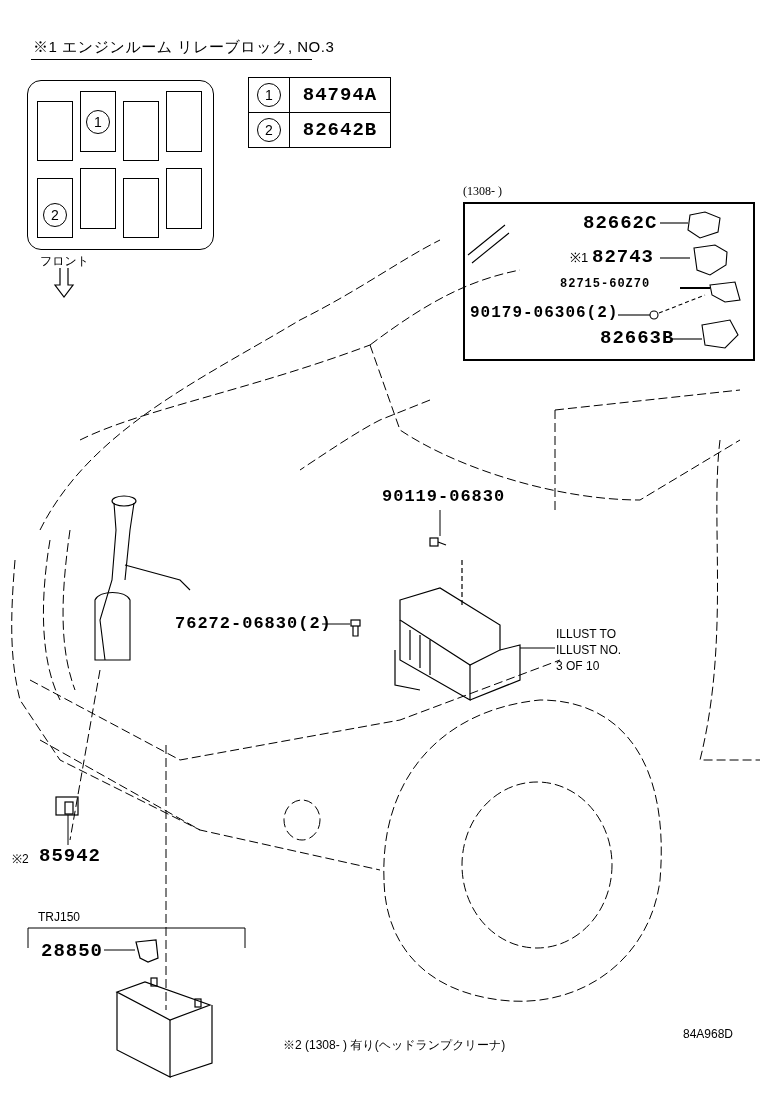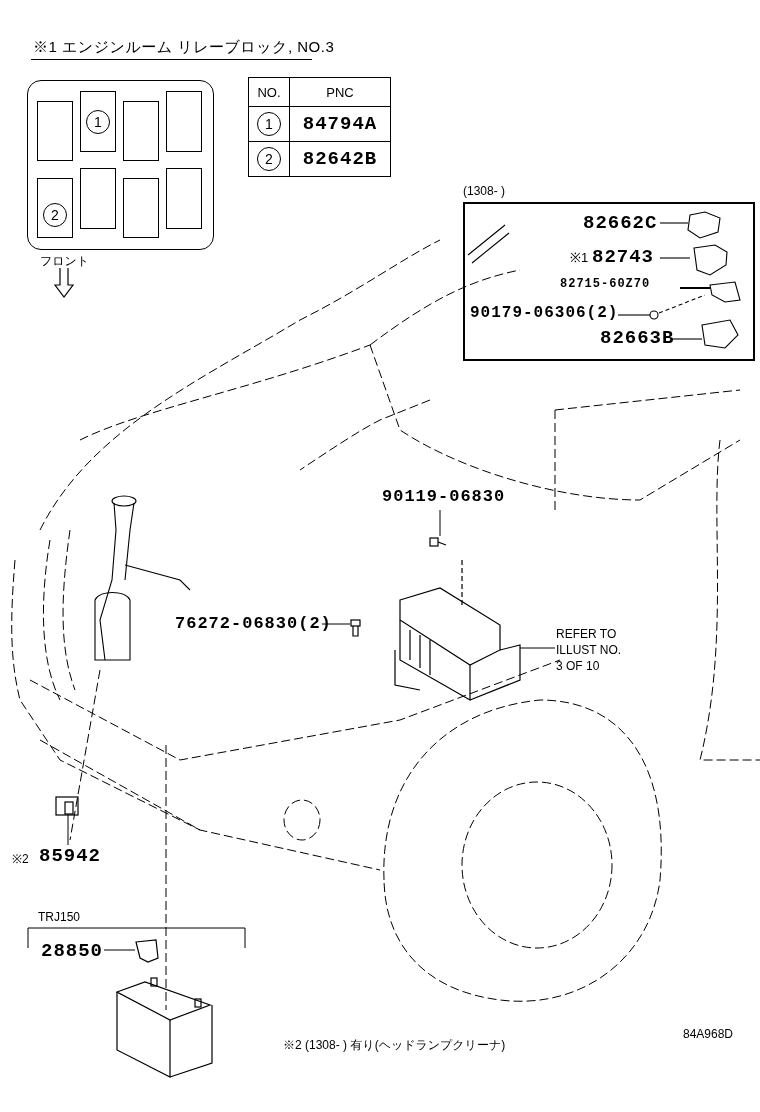--- a/index.html
+++ b/index.html
@@ -21,21 +21,21 @@
   
   .pnc-table { left: 248px; top: 77px; border-collapse: collapse; }
   .pnc-table td, .pnc-table th { border: 1.2px solid #000; height: 34px; padding: 0; }
   .pnc-table th { font-weight: normal; font-size: 13px; height: 28px; }
   .pnc-table .no-col { width: 40px; text-align: center; }
   .pnc-table .pnc-col { width: 100px; text-align: center; }
   .pnc-table .circled { position: relative; display: inline-block; }
 
   
   .inset { left: 463px; top: 202px; width: 288px; height: 155px; border: 2px solid #000; }
-  .inset-label { left: 463px; top: 184px; font-size: 12px; }
+  .inset-label { left: 463px; top: 184px; font-size: 12px; font-family: Liberation Serif, serif; }
 </style>
 </head>
 <body>
 
 <div class="abs title">※1 エンジンルーム  リレーブロック, NO.3</div>
 <div class="abs title-underline"></div>
 
 <div class="abs relay-block">
   <div class="slot" style="left:9px; top:20px; height:58px;"></div>
   <div class="slot" style="left:52px; top:10px; height:59px;">
@@ -52,24 +52,20 @@
 </div>
 <div class="abs small" style="left:40px; top:253px;">フロント</div>
 <svg width="760" height="1112" style="pointer-events:none;">
   <g fill="none" stroke="#000" stroke-width="1.2">
     <path d="M60 268 L60 285 L55 285 L64 297 L73 285 L68 285 L68 268"></path>
   </g>
 </svg>
 
 <table class="abs pnc-table">
   <tbody>
-      <tr>
-    <th class="no-col">NO.</th>
-    <th class="pnc-col">PNC</th>
-  </tr>
   <tr>
     <td class="no-col"><span class="circled">1</span></td>
     <td class="pnc-col"><span class="pn">84794A</span></td>
   </tr>
   <tr>
     <td class="no-col"><span class="circled">2</span></td>
     <td class="pnc-col"><span class="pn">82642B</span></td>
   </tr>
 </tbody>
   </table>
@@ -174,21 +170,21 @@
 
 <div class="abs pn" style="left:583px; top:212px;">82662C</div>
 <div class="abs" style="left:570px; top:248px; font-size:13px;">※1</div>
 <div class="abs pn" style="left:592px; top:246px;text-align:right;">82743</div>
 <div class="abs pn" style="left:560px; top:277px; font-size:12px;">82715-60Z70</div>
 <div class="abs pn" style="left:470px; top:304px; font-size:16px;">90179-06306(2)</div>
 <div class="abs pn" style="left:600px; top:327px;">82663B</div>
 
 <div class="abs pn" style="left:382px; top:487px; font-size:17px;">90119-06830</div>
 <div class="abs pn" style="left:175px; top:614px; font-size:17px;">76272-06830(2)</div>
-<div class="abs small" style="left:556px; top:627px;">REFER TO</div>
+<div class="abs small" style="left:556px; top:627px;">ILLUST TO</div>
 <div class="abs small" style="left:556px; top:643px;">ILLUST NO.</div>
 <div class="abs small" style="left:556px; top:659px;">3 OF 10</div>
 <div class="abs" style="left:12px; top:850px; font-size:12px;">※2</div>
 <div class="abs pn" style="left:39px; top:845px;">85942</div>
 <div class="abs small" style="left:38px; top:910px;">TRJ150</div>
 <div class="abs pn" style="left:41px; top:940px;">28850</div>
 
 <div class="abs small" style="left:283px; top:1037px;">※2 (1308-        ) 有り(ヘッドランプクリーナ)</div>
 <div class="abs small" style="left:683px; top:1027px;">84A968D</div>
 

